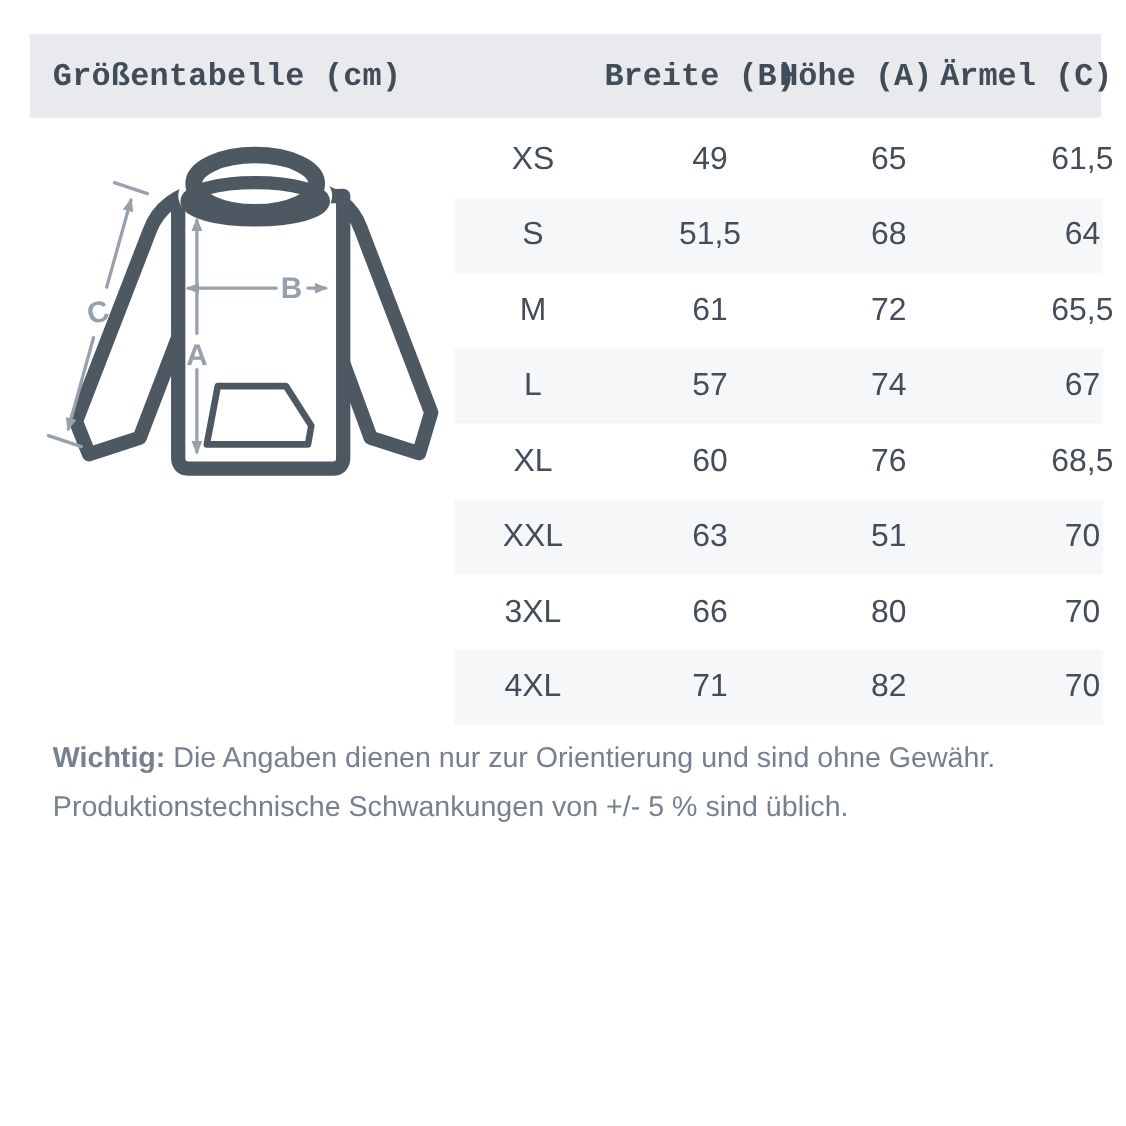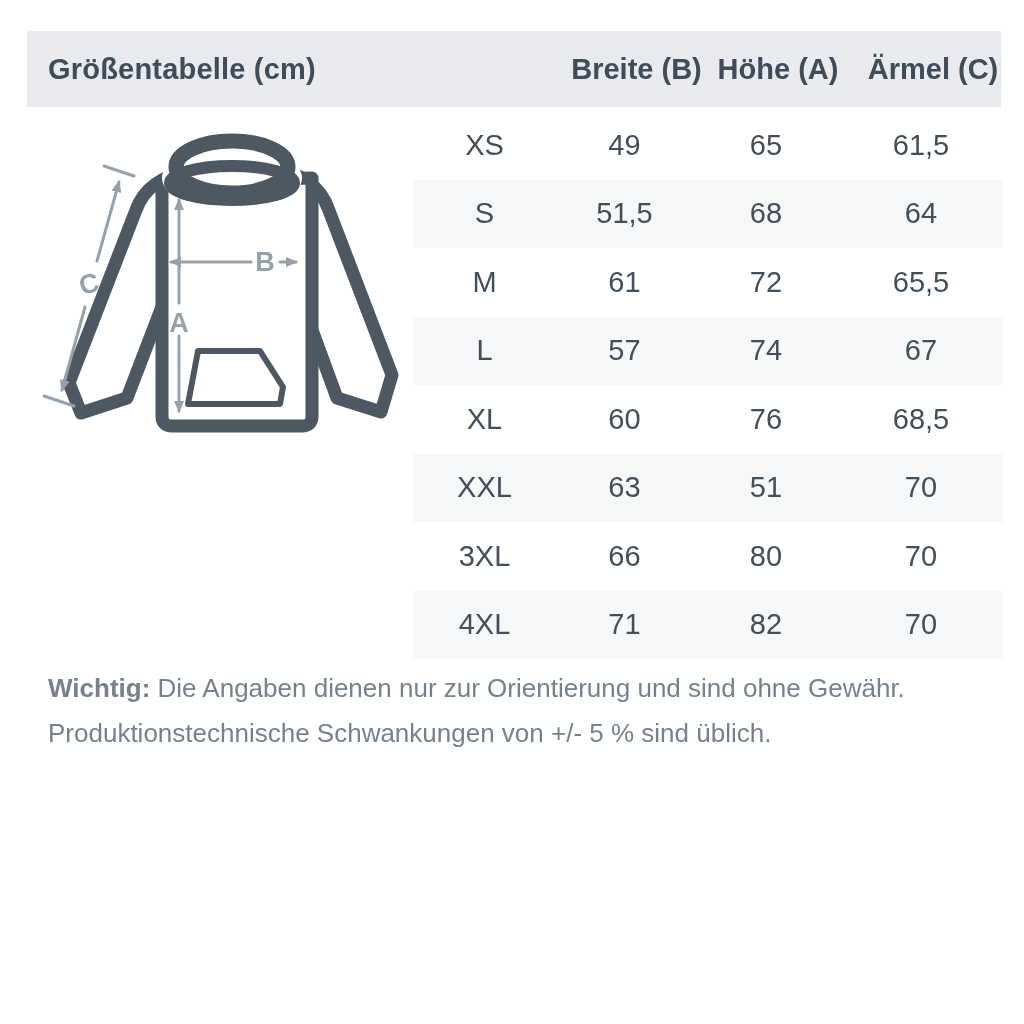--- a/index.html
+++ b/index.html
@@ -6,40 +6,41 @@
   body{
     width:1024px;height:1024px;background:#ffffff;position:relative;
     font-family:"Liberation Sans", sans-serif;overflow:hidden;
   }
   .page{position:absolute;inset:0;}
 
   
   .header-bar{
     position:absolute;left:27px;top:31px;width:974px;height:76px;
     background:#e8eaee;
+    font-family:Liberation Mono, monospace;
   }
   .title{
     position:absolute;left:21px;top:0;height:76px;display:flex;align-items:center;
     font-size:29px;font-weight:bold;color:#414c59;letter-spacing:0.2px;
   }
   .cols{
     position:absolute;left:386px;top:0;width:590px;height:76px;
     display:grid;grid-template-columns:143px 137px 146px 164px;
   }
   .cols .hcell{
     display:flex;align-items:center;justify-content:center;
     font-size:29px;font-weight:bold;color:#414c59;white-space:nowrap;margin-left:24px;
   }
 
   
   .table{
     position:absolute;left:413px;top:111px;width:590px;
   }
   .trow{
-    display:grid;grid-template-columns:143px 137px 146px 164px;height:68.5px;
+    display:grid;grid-template-columns:143px 137px 146px 164px;height:68.5px;gap:21px;
   }
   .trow.stripe{background:#f6f7f9;}
   .trow .cell{
     display:flex;align-items:center;justify-content:center;
     font-size:29px;color:#434e5a;
   }
 
   
   .hoodie{position:absolute;left:40px;top:120px;}
 

